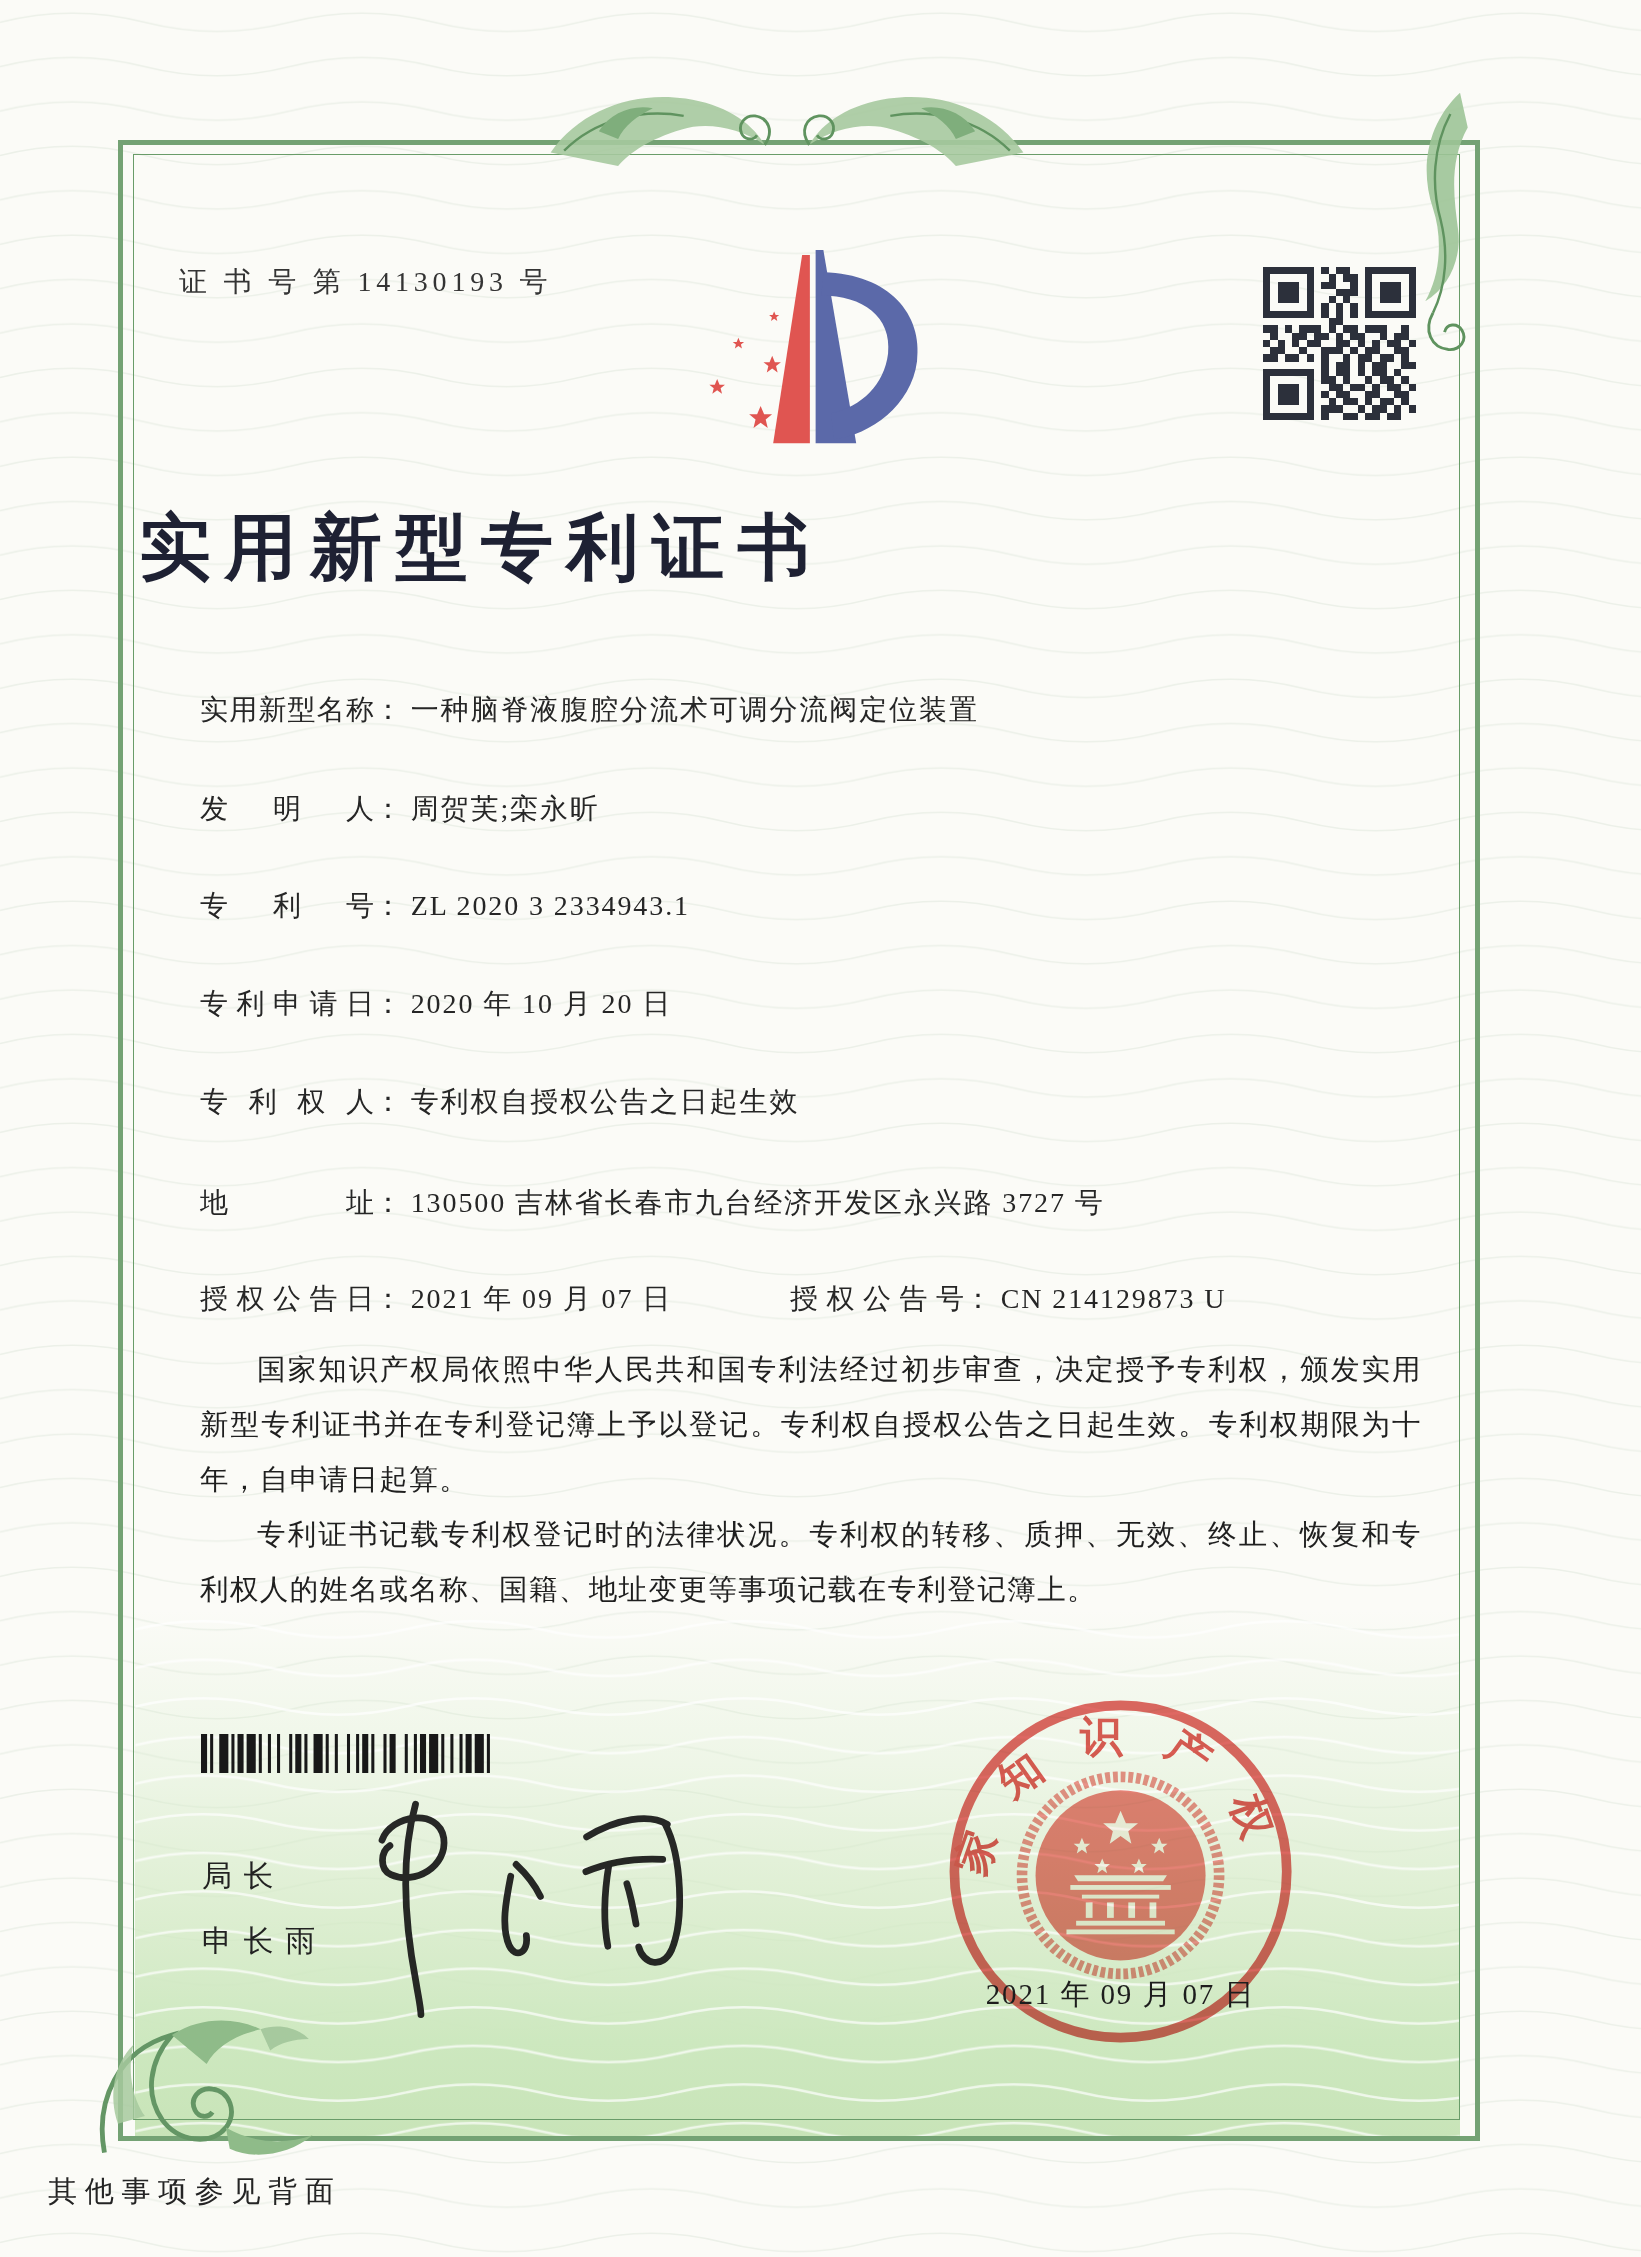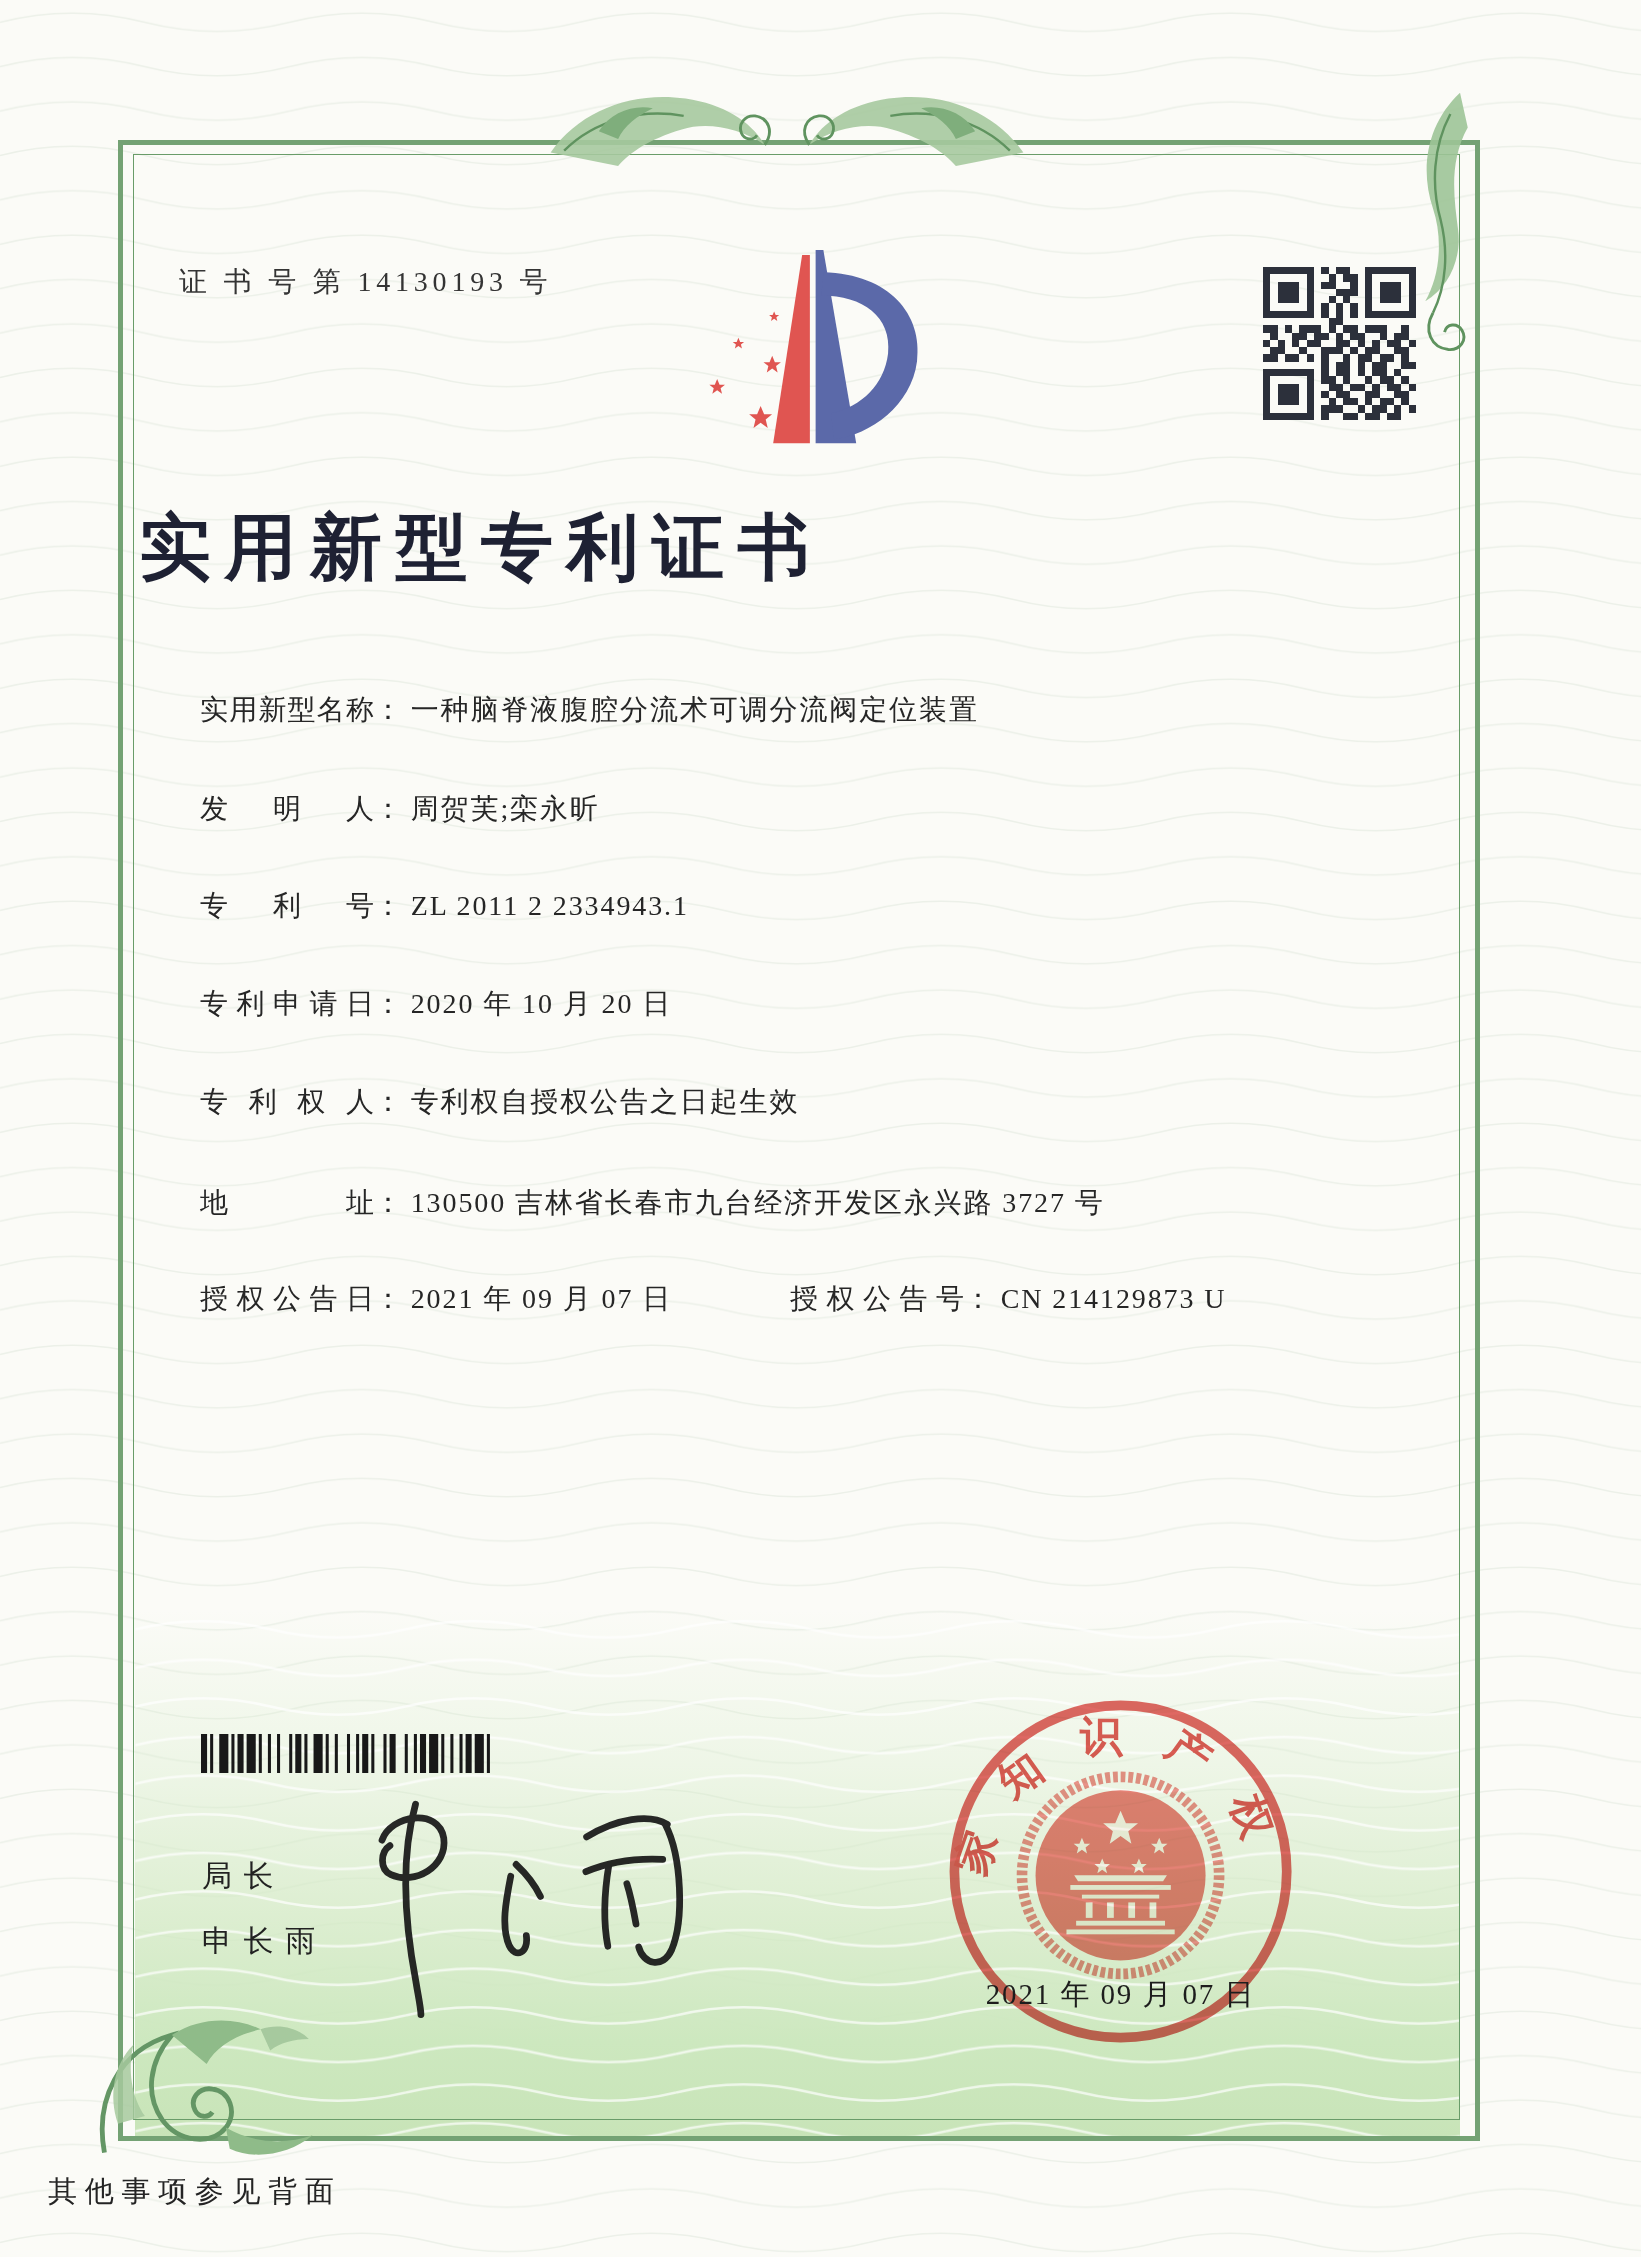--- a/index.html
+++ b/index.html
@@ -370,21 +370,21 @@
         <span>发</span>
         <span>明</span>
         <span>人</span>
       </span><span class="colon">：</span><span class="fvalue">周贺芙;栾永昕</span>
   </div>
   <div class="abs field-row" style="top:887px;">
     <span class="flabel">
         <span>专</span>
         <span>利</span>
         <span>号</span>
-      </span><span class="colon">：</span><span class="fvalue">ZL 2011 2 2334943.1</span>
+      </span><span class="colon">：</span><span class="fvalue">ZL 2020 3 2334943.1</span>
   </div>
   <div class="abs field-row" style="top:985px;">
     <span class="flabel">
         <span>专</span>
         <span>利</span>
         <span>申</span>
         <span>请</span>
         <span>日</span>
       </span><span class="colon">：</span><span class="fvalue">2020 年 10 月 20 日</span>
   </div>
@@ -414,20 +414,24 @@
       <span class="flabel">
           <span>授</span>
           <span>权</span>
           <span>公</span>
           <span>告</span>
           <span>号</span>
         </span><span class="colon">：</span><span class="fvalue">CN 214129873 U</span>
     </span>
   </div>
 
+  <div class="abs paras">
+    <p>国家知识产权局依照中华人民共和国专利法经过初步审查，决定授予专利权，颁发实用新型专利证书并在专利登记簿上予以登记。专利权自授权公告之日起生效。专利权期限为十年，自申请日起算。</p>
+    <p>专利证书记载专利权登记时的法律状况。专利权的转移、质押、无效、终止、恢复和专利权人的姓名或名称、国籍、地址变更等事项记载在专利登记簿上。</p>
+  </div>
 
   <svg id="barcode-svg" class="abs barcode" preserveAspectRatio="none" viewBox="0 0 97 10">
       <rect x="0" y="0" width="2" height="10" fill="#181818"></rect>
       <rect x="3" y="0" width="1" height="10" fill="#181818"></rect>
       <rect x="6" y="0" width="3" height="10" fill="#181818"></rect>
       <rect x="10" y="0" width="1" height="10" fill="#181818"></rect>
       <rect x="12" y="0" width="2" height="10" fill="#181818"></rect>
       <rect x="15" y="0" width="3" height="10" fill="#181818"></rect>
       <rect x="19" y="0" width="1" height="10" fill="#181818"></rect>
       <rect x="22" y="0" width="1" height="10" fill="#181818"></rect>

